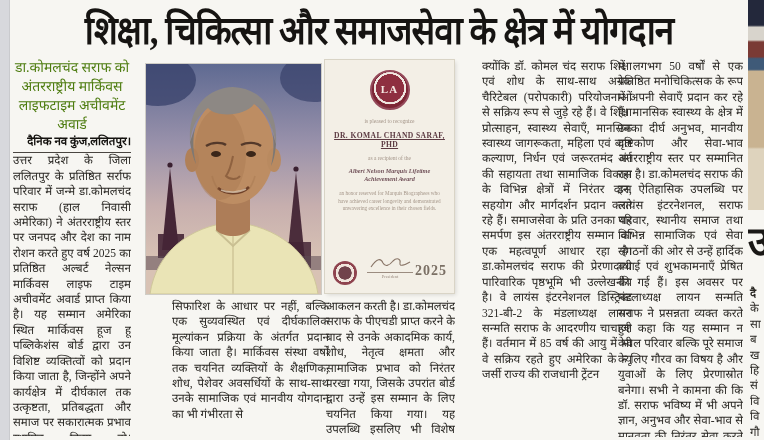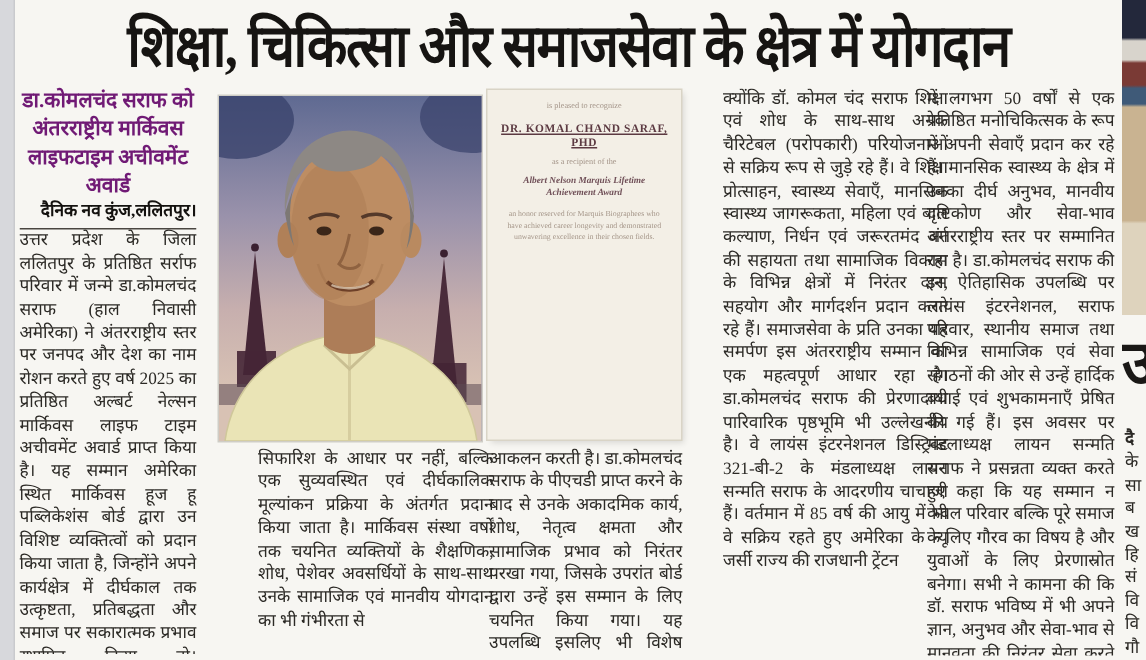--- a/index.html
+++ b/index.html
@@ -13,21 +13,21 @@
   .scan-edge{position:absolute;left:0;top:0;width:9px;height:440px;background:#d7d8dc;border-right:1px solid #c9cacd;}
   .headline{
     position:absolute;left:14px;top:4px;width:730px;height:52px;
     font-size:35px;font-weight:bold;color:#161412;text-align:center;
     letter-spacing:-1px;line-height:50px;white-space:nowrap;
     transform:scaleY(1.12);transform-origin:top;
   }
   .col{position:absolute;font-size:11.5px;line-height:15.4px;text-align:justify;overflow:hidden;}
   .col p{margin:0;}
   .col1{left:13px;top:58px;width:118px;height:378px;}
-  .subtitle{font-weight:bold;font-size:14px;line-height:19px;text-align:center;color:#701a75;margin:0 0 6px 0;}
+  .subtitle{font-weight:normal;font-size:14px;line-height:19px;text-align:center;color:#4d7c0f;margin:0 0 6px 0;}
   .dateline{font-weight:bold;font-size:11.5px;text-align:right;border-bottom:1.5px solid #4a4641;padding-bottom:3px;margin:0 0 5px 0;color:#14120f;}
   .col2{left:172px;top:299px;width:157px;height:138px;}
   .col3{left:326px;top:299px;width:129px;height:138px;}
   .col4{left:482px;top:59px;width:150px;height:378px;}
   .col5{left:618px;top:59px;width:125px;height:378px;}
 
   
   .photo{position:absolute;left:146px;top:64px;width:175px;height:230px;background:#9a93a6;box-shadow:0 0 0 1px #cfcdc6;}
   .photo svg{display:block;width:100%;height:100%;}
 
@@ -131,25 +131,36 @@
       <path d="M66,112 C68,119 70,123 73,126" stroke="#96684244" stroke-width="1.6" fill="none"></path>
       <path d="M109,112 C107,119 105,123 102,126" stroke="#96684244" stroke-width="1.6" fill="none"></path>
     </svg>
   </div>
 
   <div class="col col2">
     <p>सिफारिश के आधार पर नहीं, बल्कि एक सुव्यवस्थित एवं दीर्घकालिक मूल्यांकन प्रक्रिया के अंतर्गत प्रदान किया जाता है। मार्किवस संस्था वर्षों तक चयनित व्यक्तियों के शैक्षणिक, शोध, पेशेवर अवसर्धियों के साथ-साथ उनके सामाजिक एवं मानवीय योगदान का भी गंभीरता से</p>
   </div>
 
   <div class="cert">
+    <div class="cert-seal">LA</div>
     <div class="cert-recognize">is pleased to recognize</div>
     <div class="cert-name">DR. KOMAL CHAND SARAF, PHD</div>
     <div class="cert-recipient">as a recipient of the</div>
     <div class="cert-award">Albert Nelson Marquis Lifetime Achievement Award</div>
     <div class="cert-honor">an honor reserved for Marquis Biographees who have achieved career longevity and demonstrated unwavering excellence in their chosen fields.</div>
+    <div class="cert-bottom">
+      <div class="cert-seal2"></div>
+      <div class="cert-sign">
+        <svg viewBox="0 0 46 18">
+          <path d="M4,13 C10,4 14,4 16,9 C18,13 22,12 26,7 C30,3 34,5 33,9 C32,13 38,11 43,8" fill="none" stroke="#8a7668" stroke-width="1.1"></path>
+        </svg>
+        <div class="cert-sign-caption">President</div>
+      </div>
+      <div class="cert-year">2025</div>
+    </div>
   </div>
 
   <div class="col col3">
     <p>आकलन करती है। डा.कोमलचंद सराफ के पीएचडी प्राप्त करने के बाद से उनके अकादमिक कार्य, शोध, नेतृत्व क्षमता और सामाजिक प्रभाव को निरंतर परखा गया, जिसके उपरांत बोर्ड द्वारा उन्हें इस सम्मान के लिए चयनित किया गया। यह उपलब्धि इसलिए भी विशेष मानी जा रही है</p>
   </div>
 
   <div class="col col4">
     <p>क्योंकि डॉ. कोमल चंद सराफ शिक्षा एवं शोध के साथ-साथ अनेक चैरिटेबल (परोपकारी) परियोजनाओं से सक्रिय रूप से जुड़े रहे हैं। वे शिक्षा प्रोत्साहन, स्वास्थ्य सेवाएँ, मानसिक स्वास्थ्य जागरूकता, महिला एवं बाल कल्याण, निर्धन एवं जरूरतमंद वर्ग की सहायता तथा सामाजिक विकास के विभिन्न क्षेत्रों में निरंतर दान, सहयोग और मार्गदर्शन प्रदान करते रहे हैं। समाजसेवा के प्रति उनका यह समर्पण इस अंतरराष्ट्रीय सम्मान का एक महत्वपूर्ण आधार रहा है। डा.कोमलचंद सराफ की प्रेरणादायी पारिवारिक पृष्ठभूमि भी उल्लेखनीय है। वे लायंस इंटरनेशनल डिस्ट्रिक्ट 321-बी-2 के मंडलाध्यक्ष लायन सन्मति सराफ के आदरणीय चाचाजी हैं। वर्तमान में 85 वर्ष की आयु में भी वे सक्रिय रहते हुए अमेरिका के न्यू जर्सी राज्य की राजधानी ट्रेंटन</p>
   </div>
 

